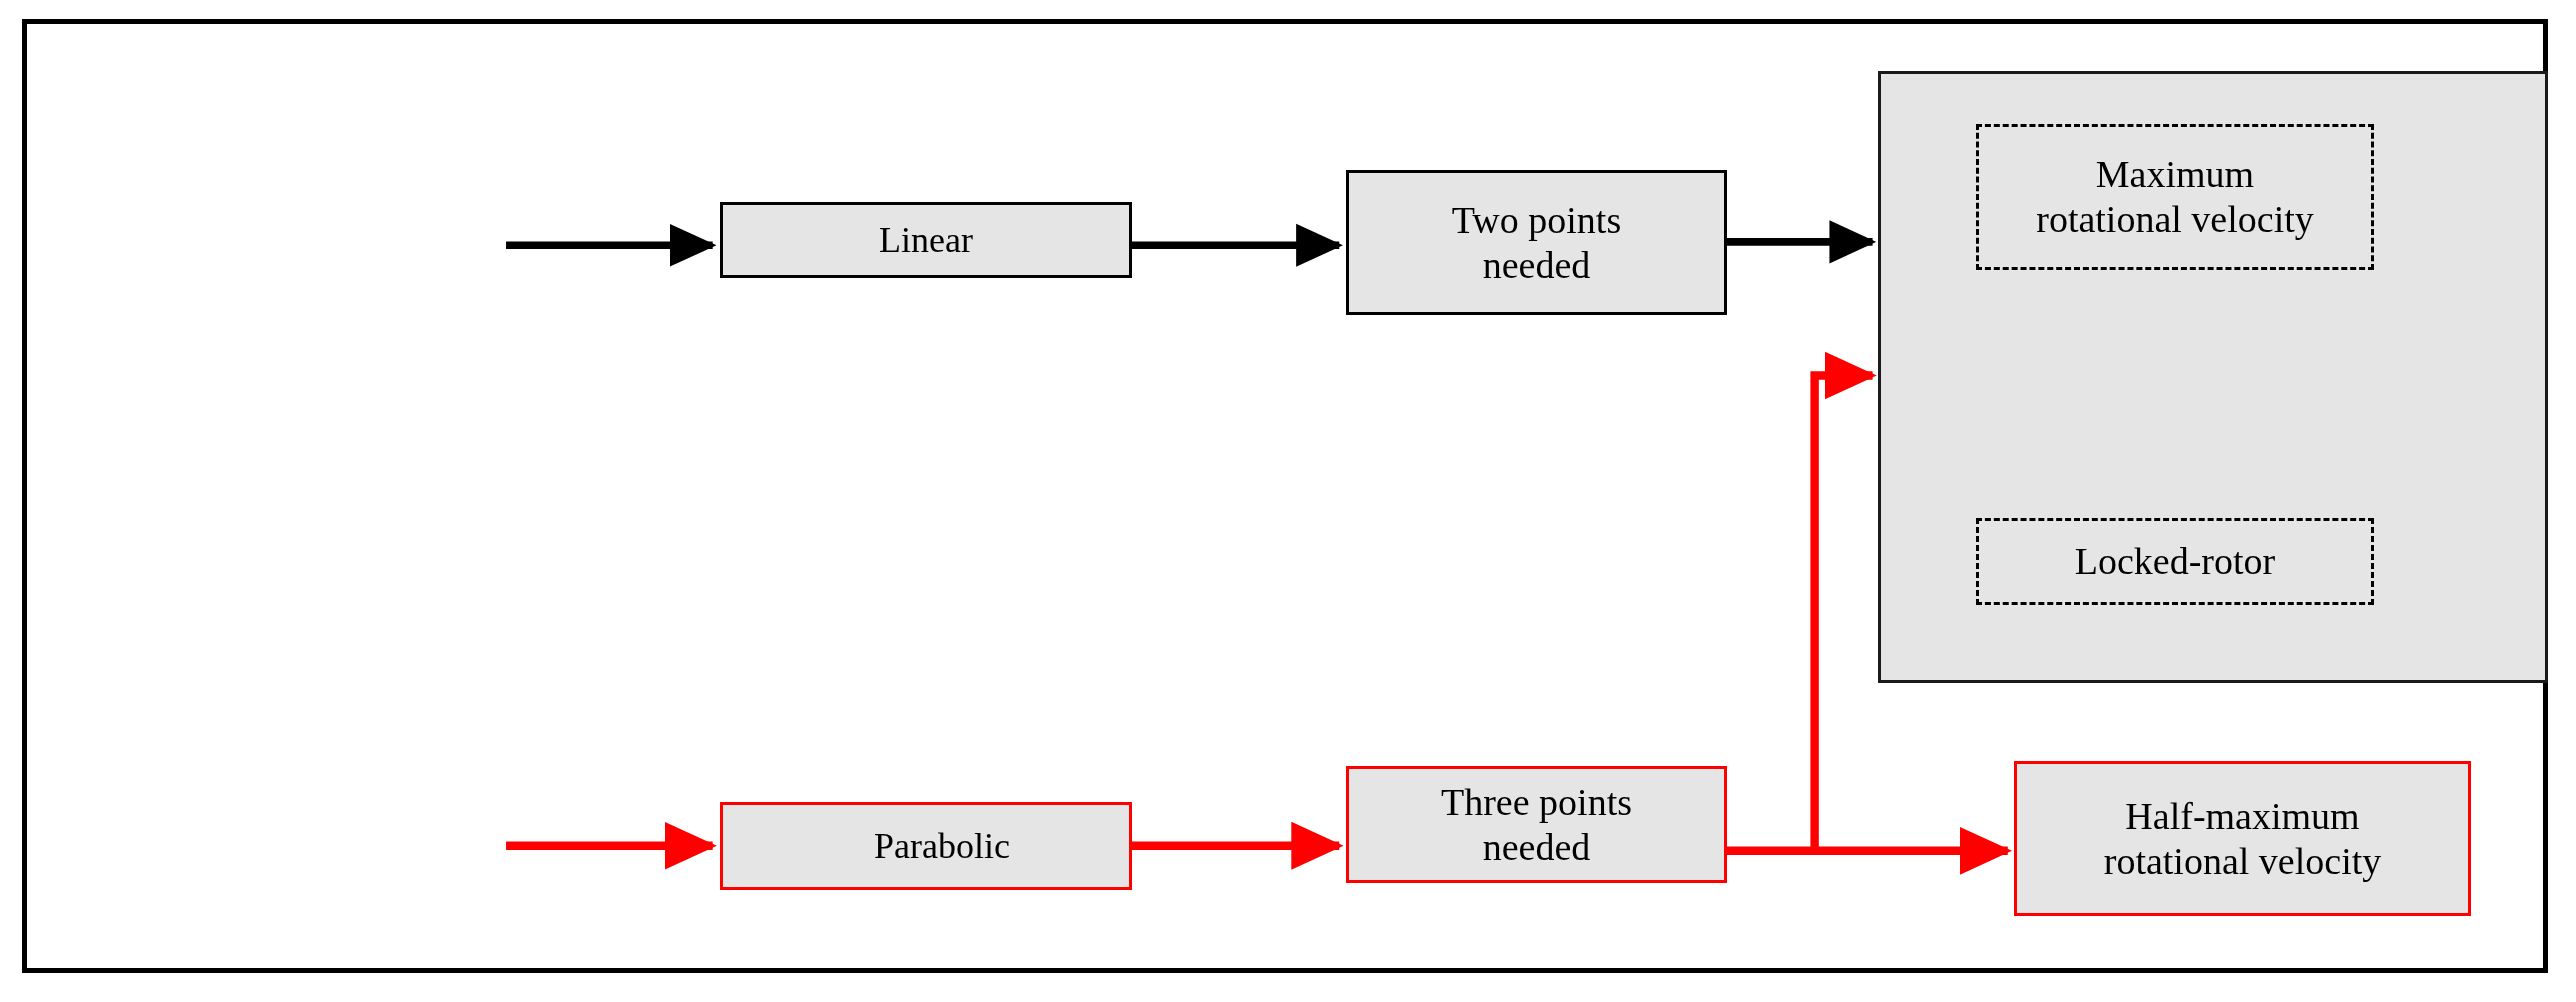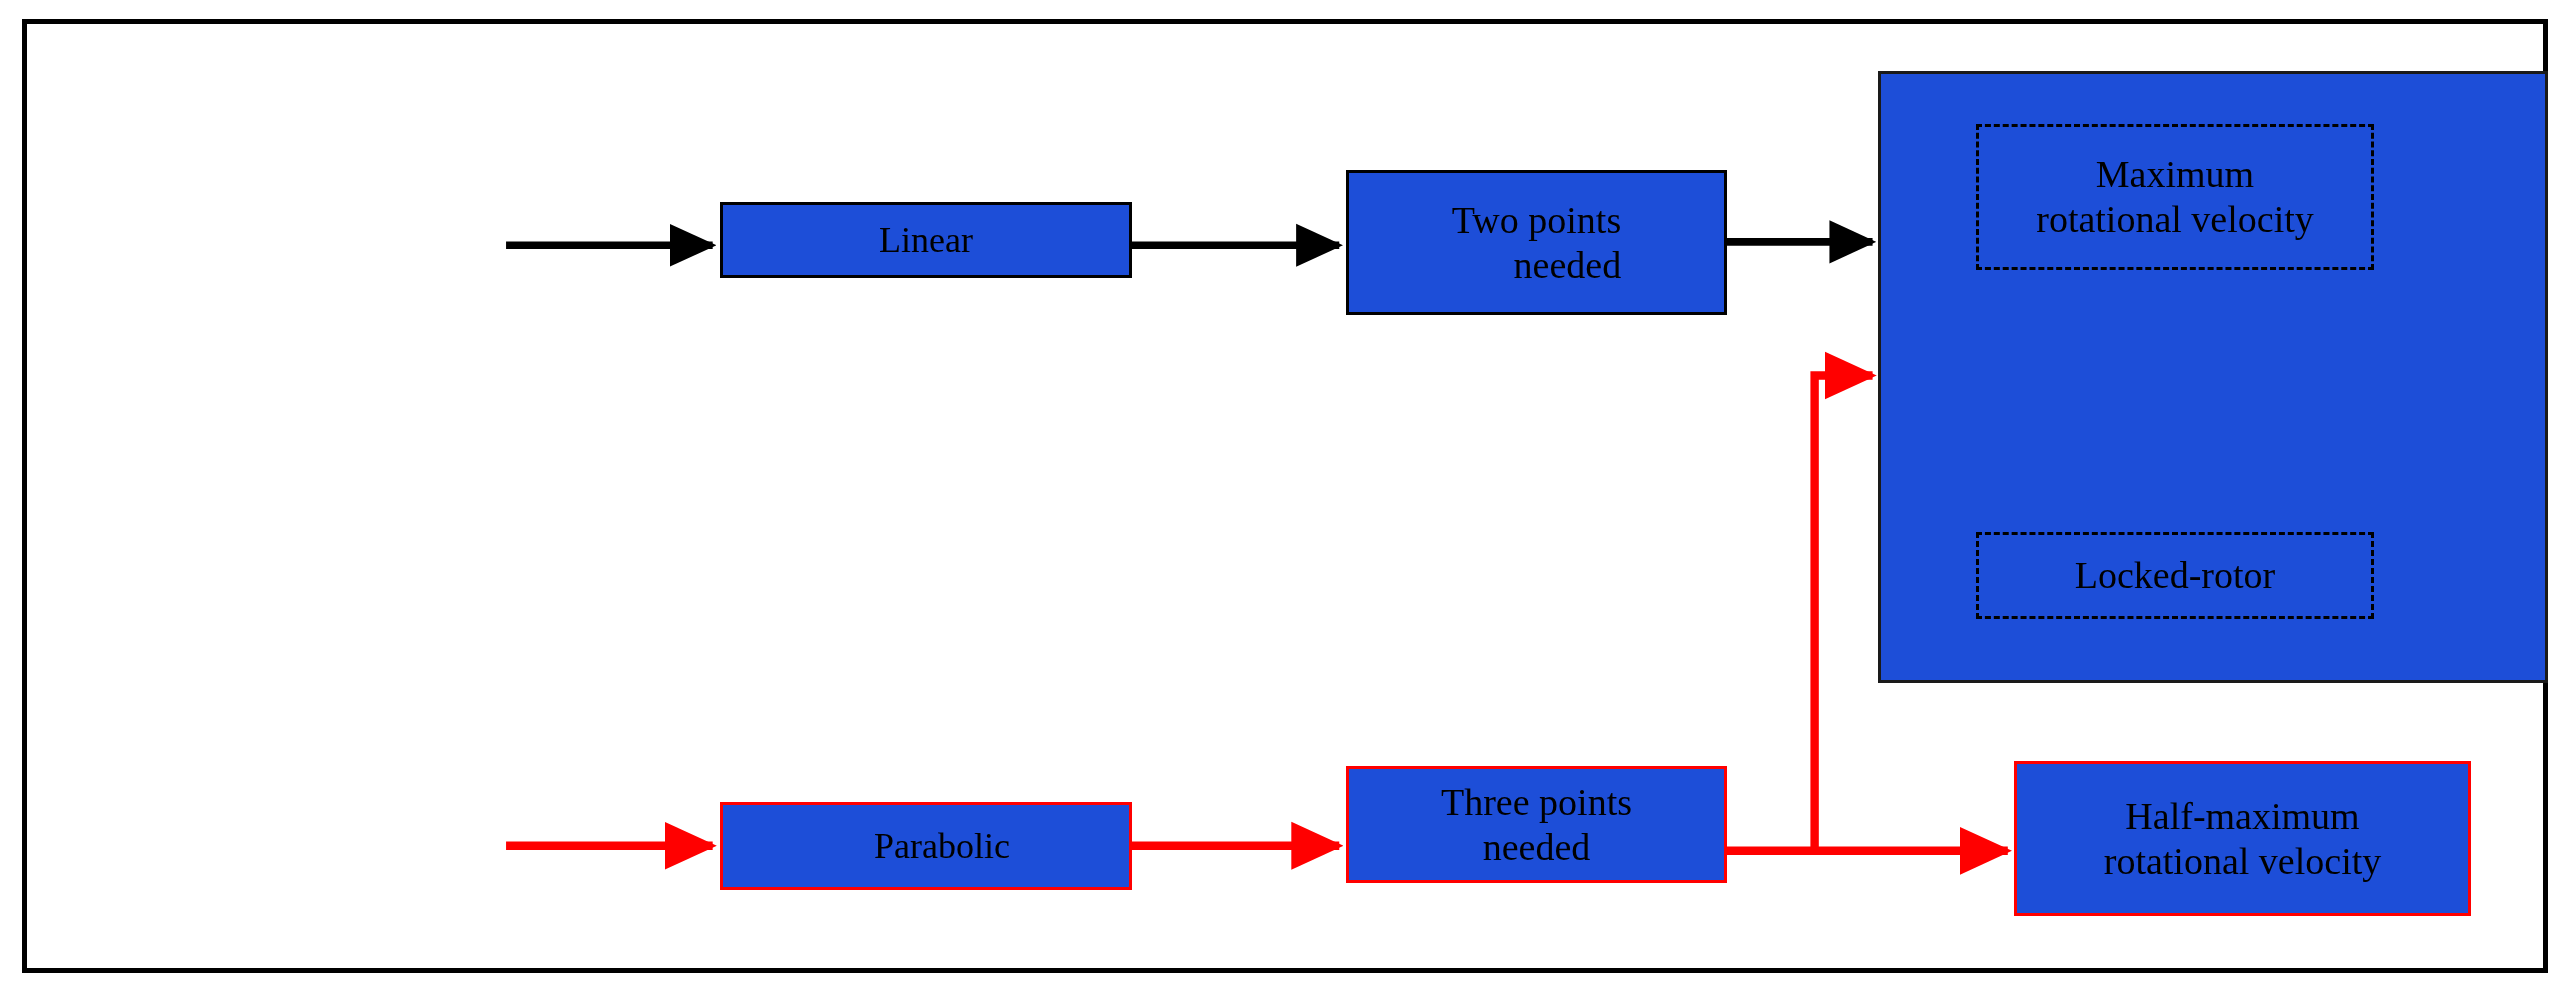--- a/index.html
+++ b/index.html
@@ -24,44 +24,44 @@
   #connectors{position:absolute;left:0;top:0;width:2576px;height:1002px;pointer-events:none;}
 
   
   .node{
     position:absolute;
     box-sizing:border-box;
     display:flex;
     align-items:center;
     justify-content:center;
     text-align:center;
-    background:#1d4ed8;
+    background:#e5e5e5;
     color:#000000;
     line-height:1.18;
   }
   .node.solid-black{border:3.4px solid #000000;}
   .node.solid-red{border:3.4px solid #ff0000;}
   .node.dashed-black{
     border:3.4px dashed #000000;
     background:transparent;
   }
   .node.group-black{
     border:3.4px solid #1a1a1a;
     display:block;
   }
 
   .node .label{display:block;white-space:pre-line;}
 
   
   #node-nt-curve      {left:92px; top:202px;  width:413px; height:86px; font-size:36px;}
   #node-linear        {left:720px; top:202px;  width:412px; height:76px; font-size:36px;}
-  #node-two-points    {left:1346px;top:170px;  width:381px; height:145px; font-size:38px;text-align:right;}
+  #node-two-points    {left:1346px;top:170px;  width:381px; height:145px; font-size:38px;}
   #node-output-group  {left:1878px;top:71px;   width:670px; height:612px;}
   #node-max-rot-vel   {left:95px; top:50px;   width:398px; height:146px; font-size:38px;}
-  #node-locked-rotor  {left:95px; top:458px;  width:398px; height:87px; font-size:38px;}
+  #node-locked-rotor  {left:95px; top:444px;  width:398px; height:87px; font-size:38px;}
 
   #node-lambda-cp     {left:92px; top:802px;  width:413px; height:88px; font-size:36px;}
   #node-parabolic     {left:720px; top:802px;  width:412px; height:88px; font-size:36px;padding-left:32px;}
   #node-three-points  {left:1346px;top:766px;  width:381px; height:117px; font-size:38px;}
   #node-half-max      {left:2014px;top:761px;  width:457px; height:155px; font-size:38px;}
 
   sub{font-size:0.68em;vertical-align:-0.32em;}
 </style>
 </head>
 <body>

